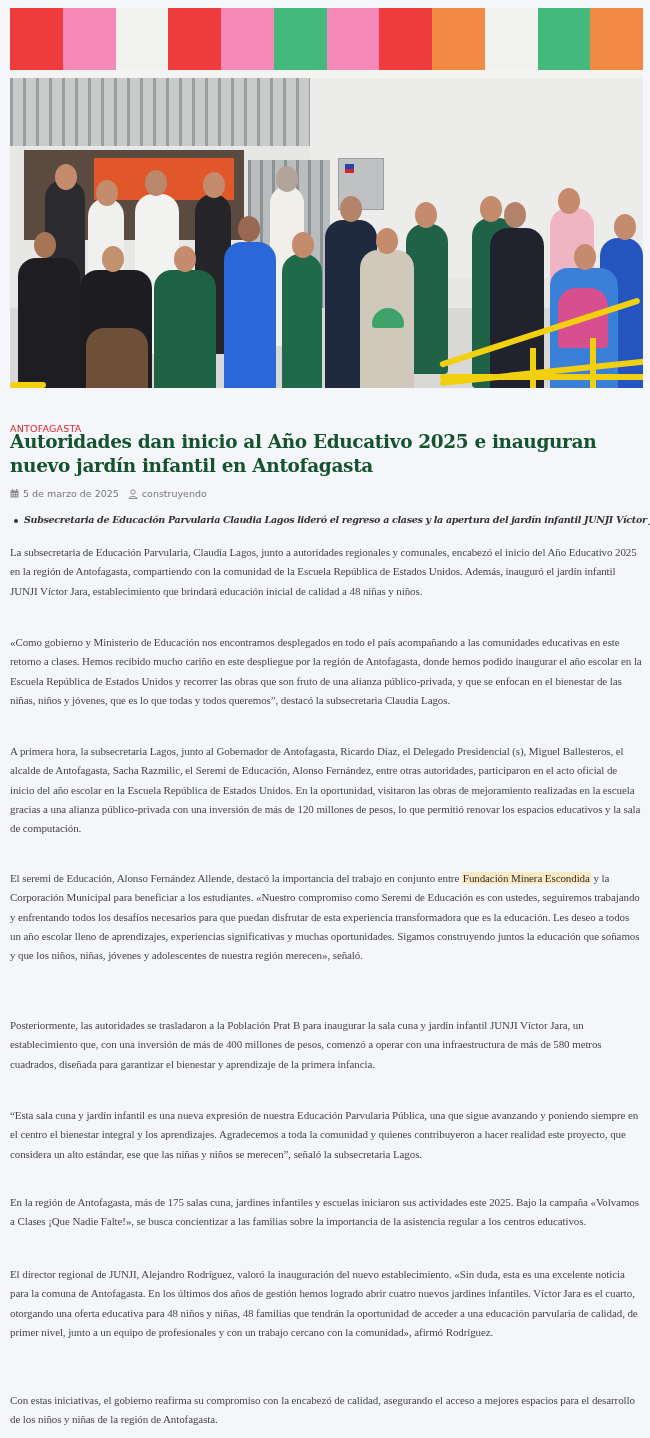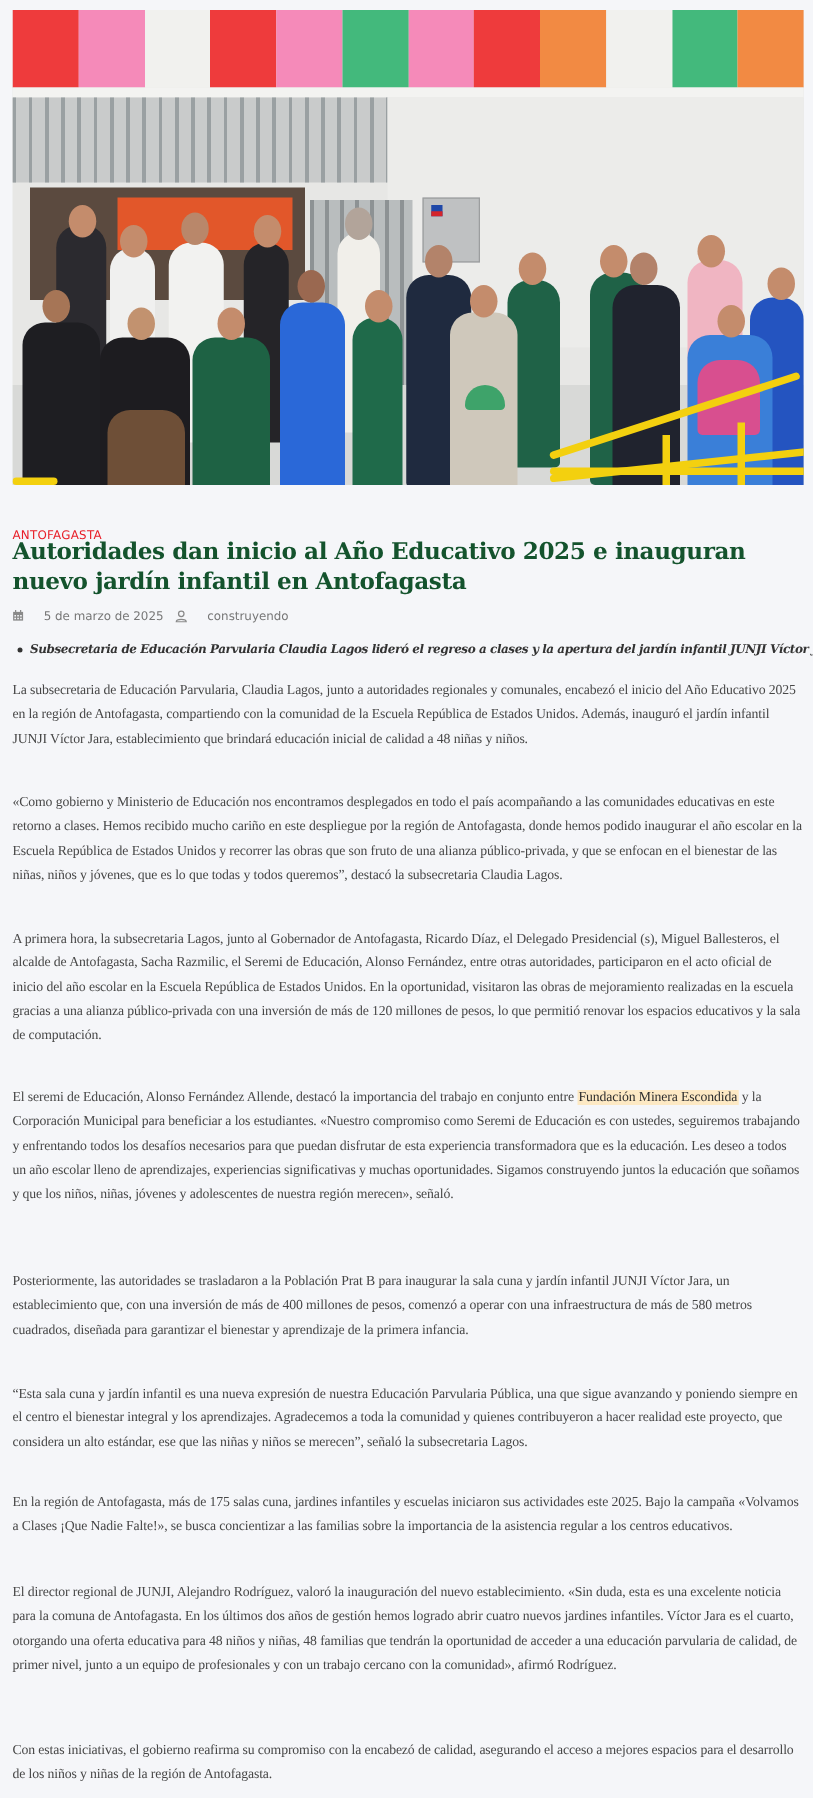--- a/index.html
+++ b/index.html
@@ -40,21 +40,21 @@
     }
     .title {
       position: absolute; left: 10px; top: 430px; width: 635px;
       font-family: "DejaVu Serif", "Liberation Serif", serif;
       font-size: 18.5px; line-height: 24px; font-weight: bold; color: #14532d; letter-spacing: -0.35px;
     }
     .meta {
       position: absolute; left: 10px; top: 488px; display: flex; align-items: center; gap: 9px;
       font-family: "DejaVu Sans", "Liberation Sans", sans-serif; font-size: 9.5px; color: #777;
     }
-    .meta .item { display: flex; align-items: flex-start; gap: 16px; }
+    .meta .item { display: flex; align-items: center; gap: 4px; }
     .meta svg { display: block; }
 
     .lead {
       position: absolute; left: 14px; top: 514px; width: 630px;
       font-family: "DejaVu Serif", "Liberation Serif", serif;
       font-style: italic; font-weight: bold; font-size: 9.6px; color: #333; letter-spacing: -0.35px; white-space: nowrap;
     }
     .lead .bullet { display: inline-block; width: 4px; height: 4px; background: #333; border-radius: 50%; margin-right: 6px; vertical-align: middle; }
 
     .para {

